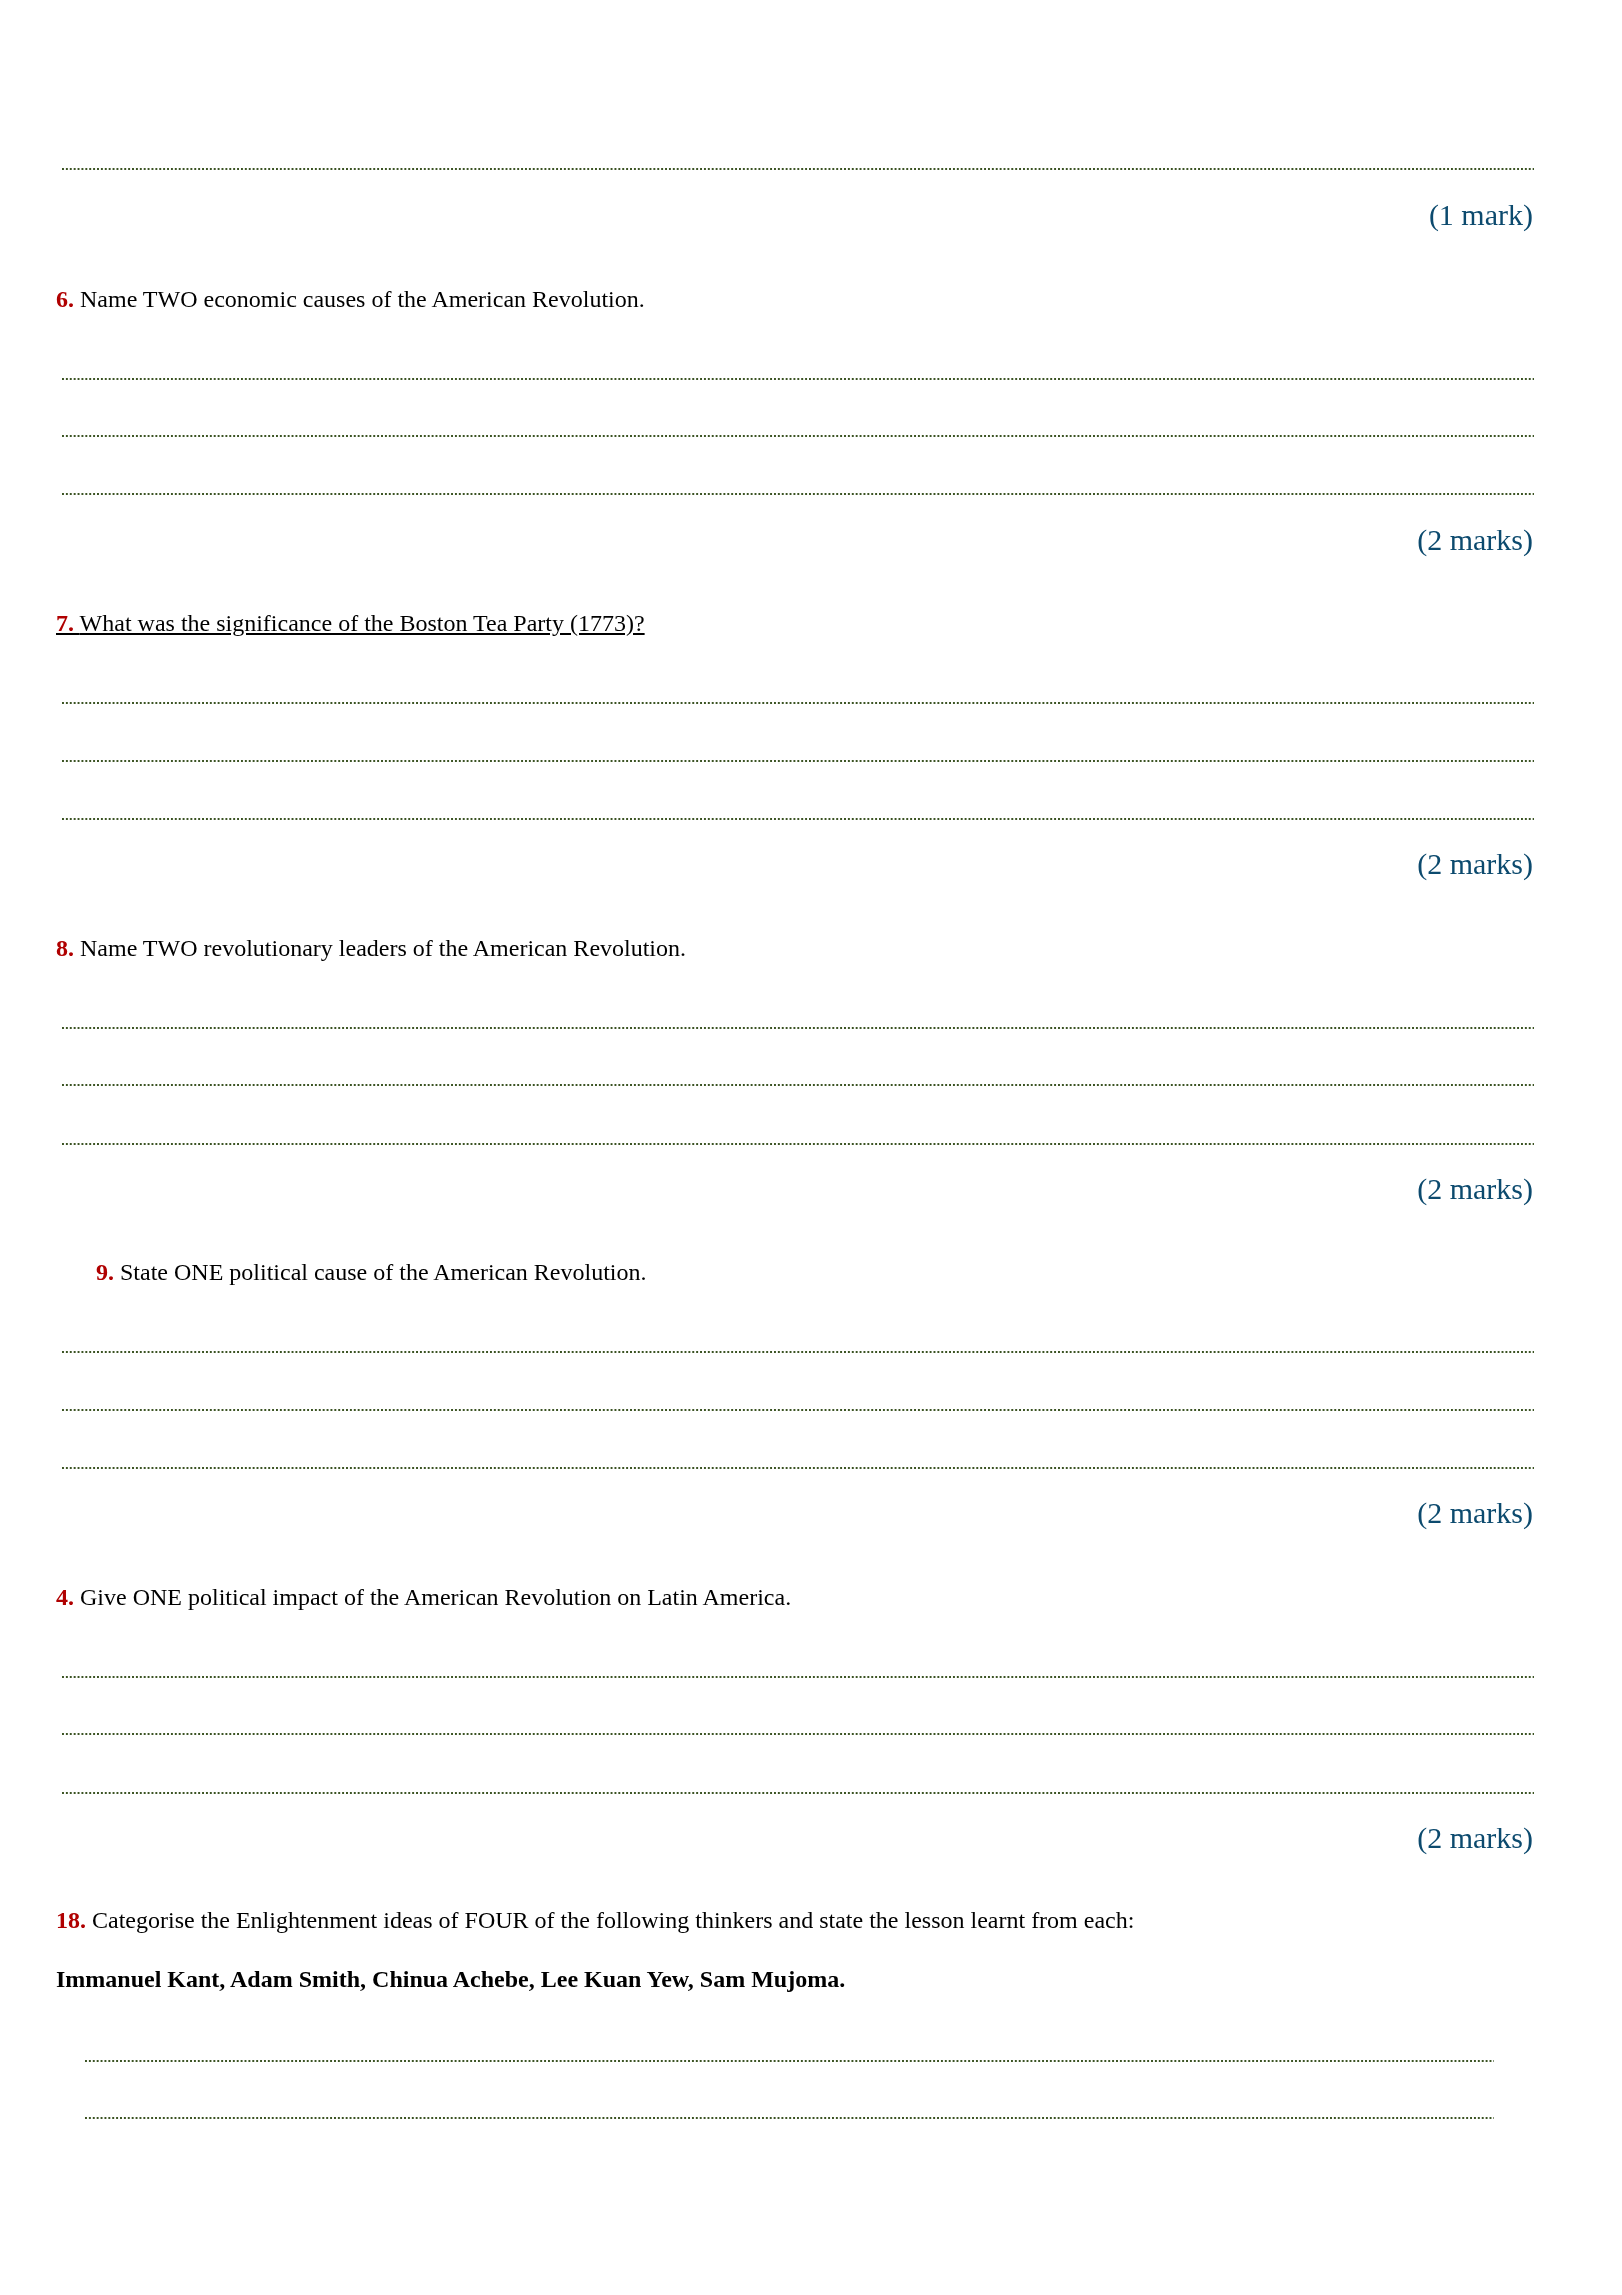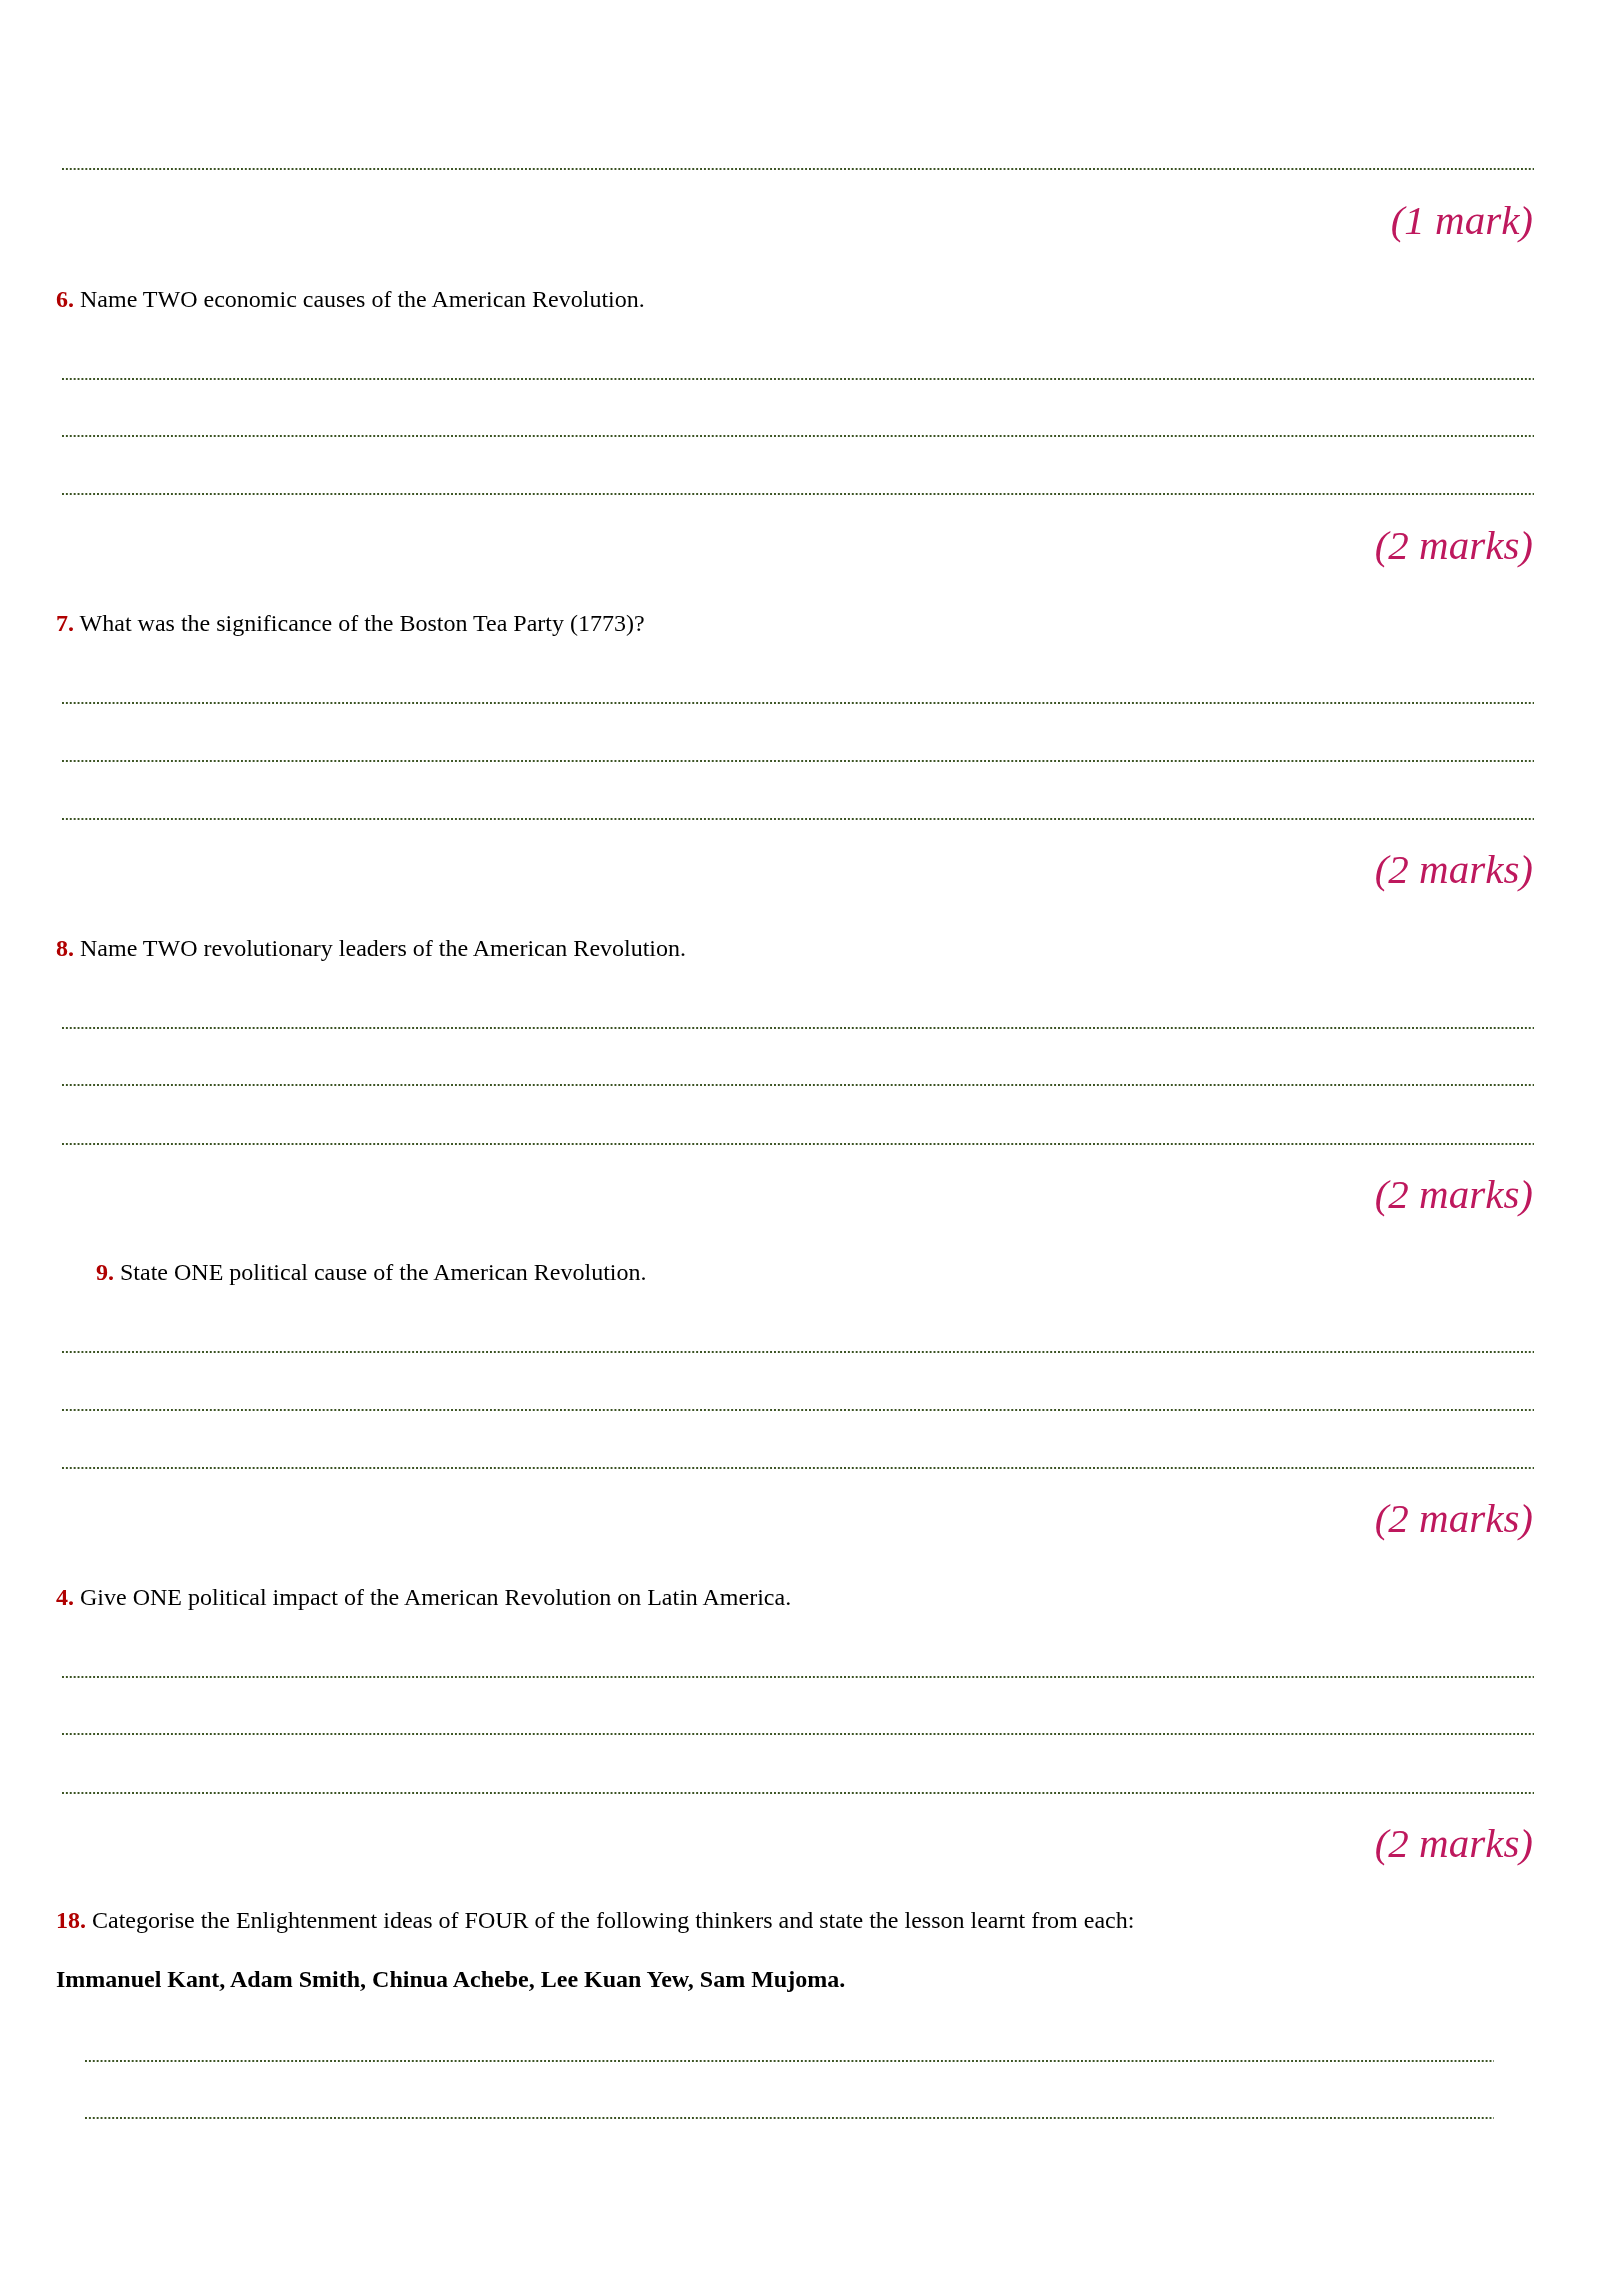--- a/index.html
+++ b/index.html
@@ -1,41 +1,41 @@
 <!DOCTYPE html>
 <html style="font-size:10.5px"><head>
 <meta charset="utf-8">
 <style>
   html, body { margin: 0; padding: 0; background: #ffffff; }
   body { width: 1623px; height: 2295px; position: relative; overflow: hidden;
          font-family: "Liberation Serif", "DejaVu Serif", serif; color: #000; }
   .dotline { position: absolute; height: 2px;
              background-image: linear-gradient(to right, #3b5323 0 2px, transparent 2px 3.9px);
              background-size: 3.9px 2px; background-repeat: repeat-x; }
-  .marks { position: absolute; right: 90px; font-style: italic; color: #be185d;
-           font-size: 41px; line-height: 1; white-space: nowrap; }
+  .marks { position: absolute; right: 90px; color: #0c4a6e;
+           font-size: 30px; line-height: 1; white-space: nowrap; }
   .question { position: absolute; left: 56px; font-size: 24px; line-height: 59px; white-space: nowrap; }
   .qnum { color: #b00000; font-weight: bold; }
 </style>
 </head>
 <body>
 
 <div class="dotline" style="left:62px; width:1472px; top:168px;"></div>
 <div class="marks" style="top:200px;">(1 mark)</div>
 
 <div class="question" style="top:270px;">
   <span class="qnum">6.</span>
   <span>Name TWO economic causes of the American Revolution.</span>
 </div>
 <div class="dotline" style="left:62px; width:1472px; top:378px;"></div>
 <div class="dotline" style="left:62px; width:1472px; top:435px;"></div>
 <div class="dotline" style="left:62px; width:1472px; top:493px;"></div>
 <div class="marks" style="top:525px;">(2 marks)</div>
 
-<div class="question" style="top:594px;">
+<div class="question" style="top:594px;text-decoration:underline;">
   <span class="qnum">7.</span>
   <span>What was the significance of the Boston Tea Party (1773)?</span>
 </div>
 <div class="dotline" style="left:62px; width:1472px; top:702px;"></div>
 <div class="dotline" style="left:62px; width:1472px; top:760px;"></div>
 <div class="dotline" style="left:62px; width:1472px; top:818px;"></div>
 <div class="marks" style="top:849px;">(2 marks)</div>
 
 <div class="question" style="top:919px;">
   <span class="qnum">8.</span>

